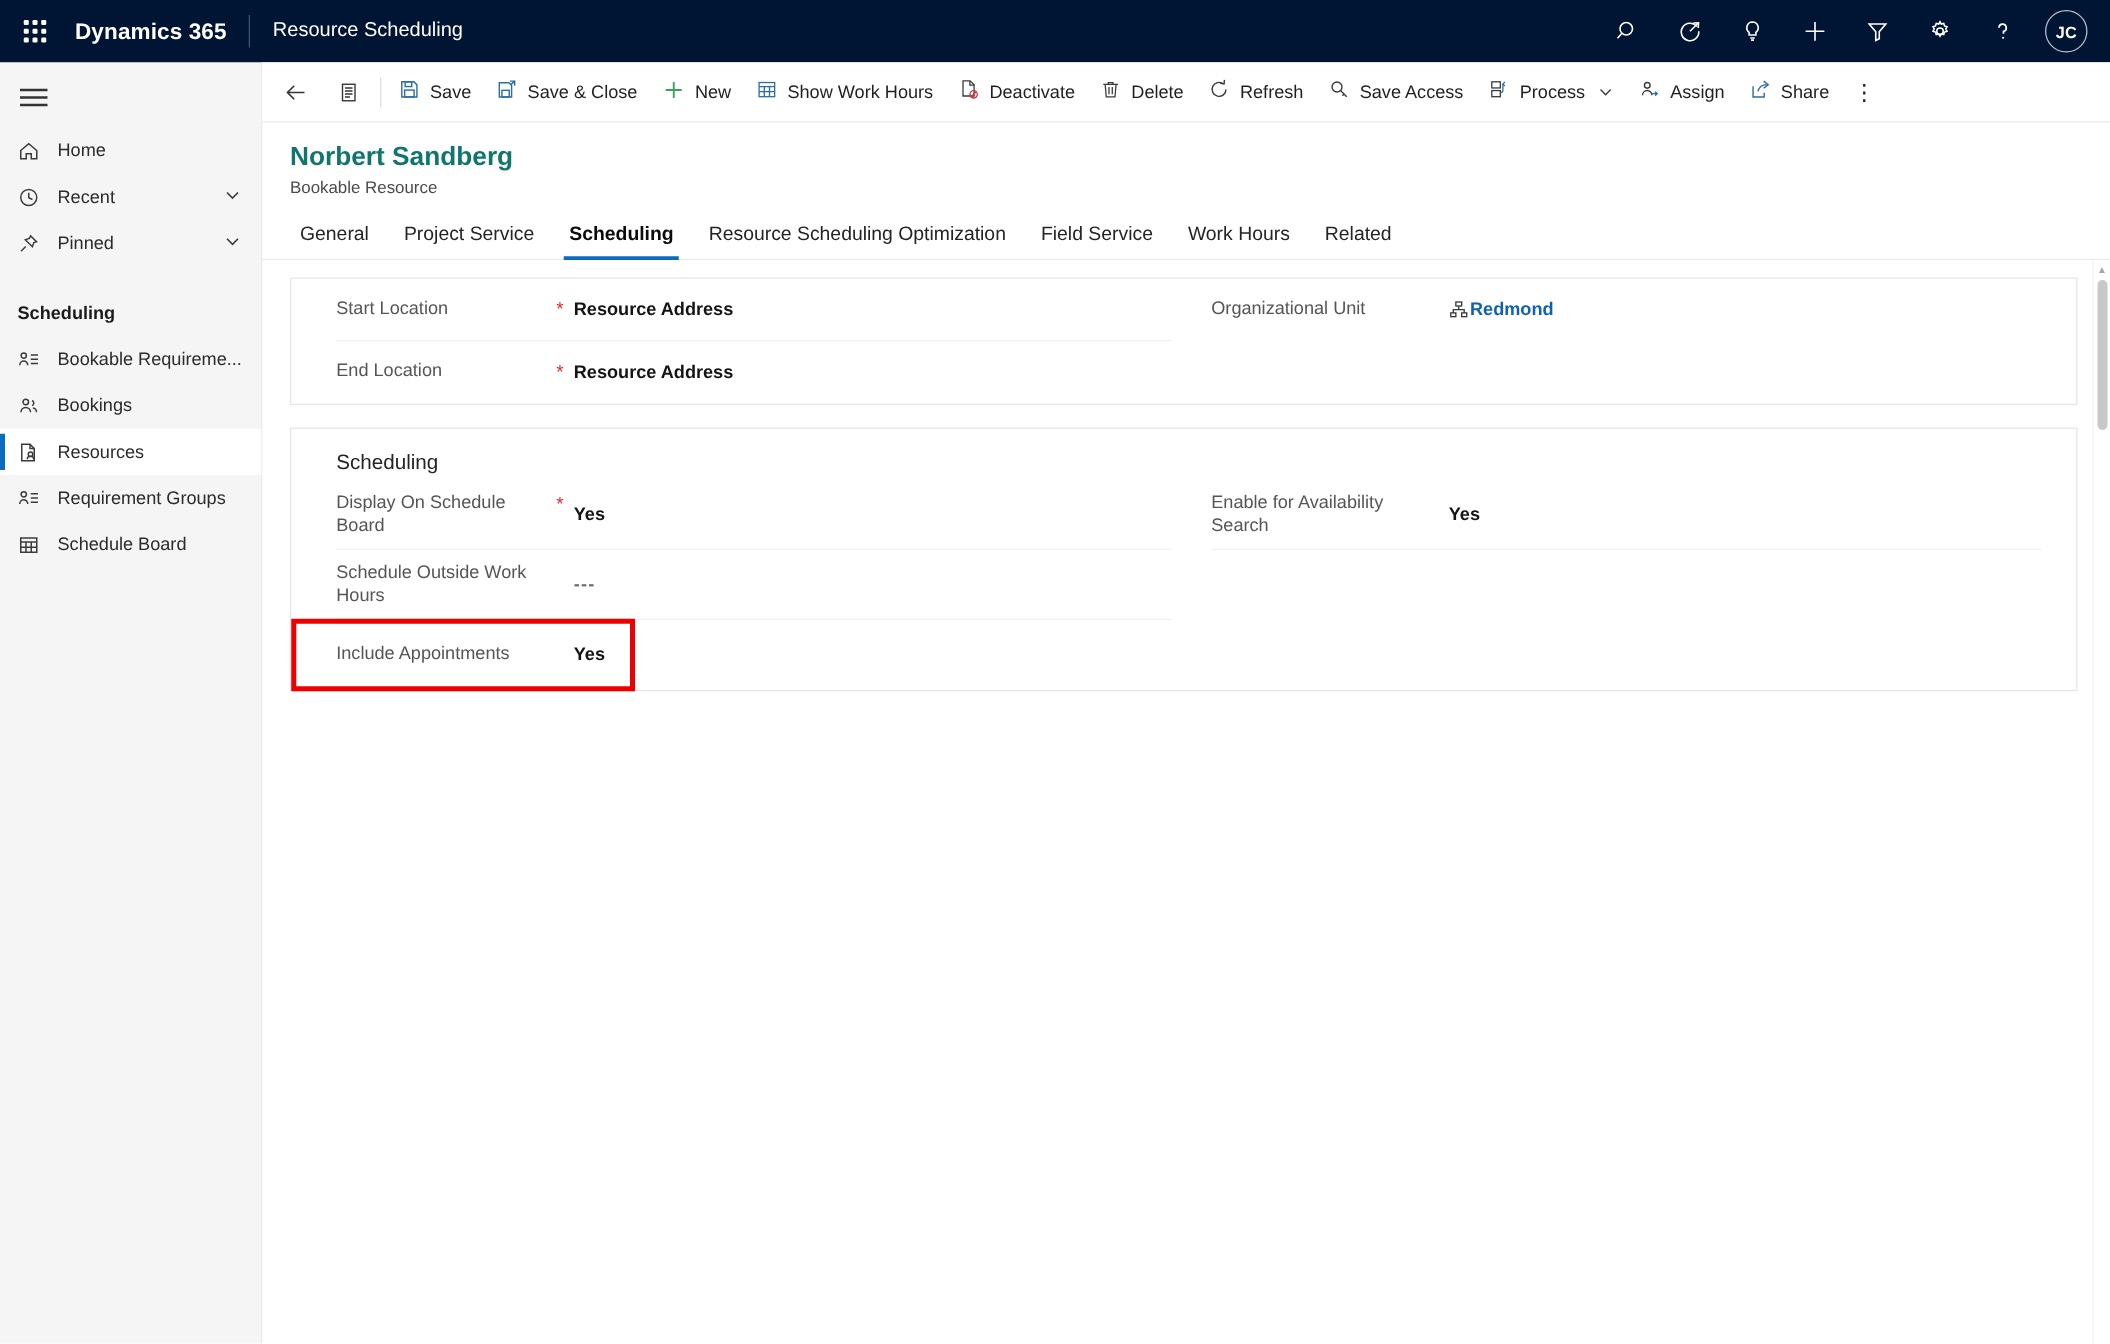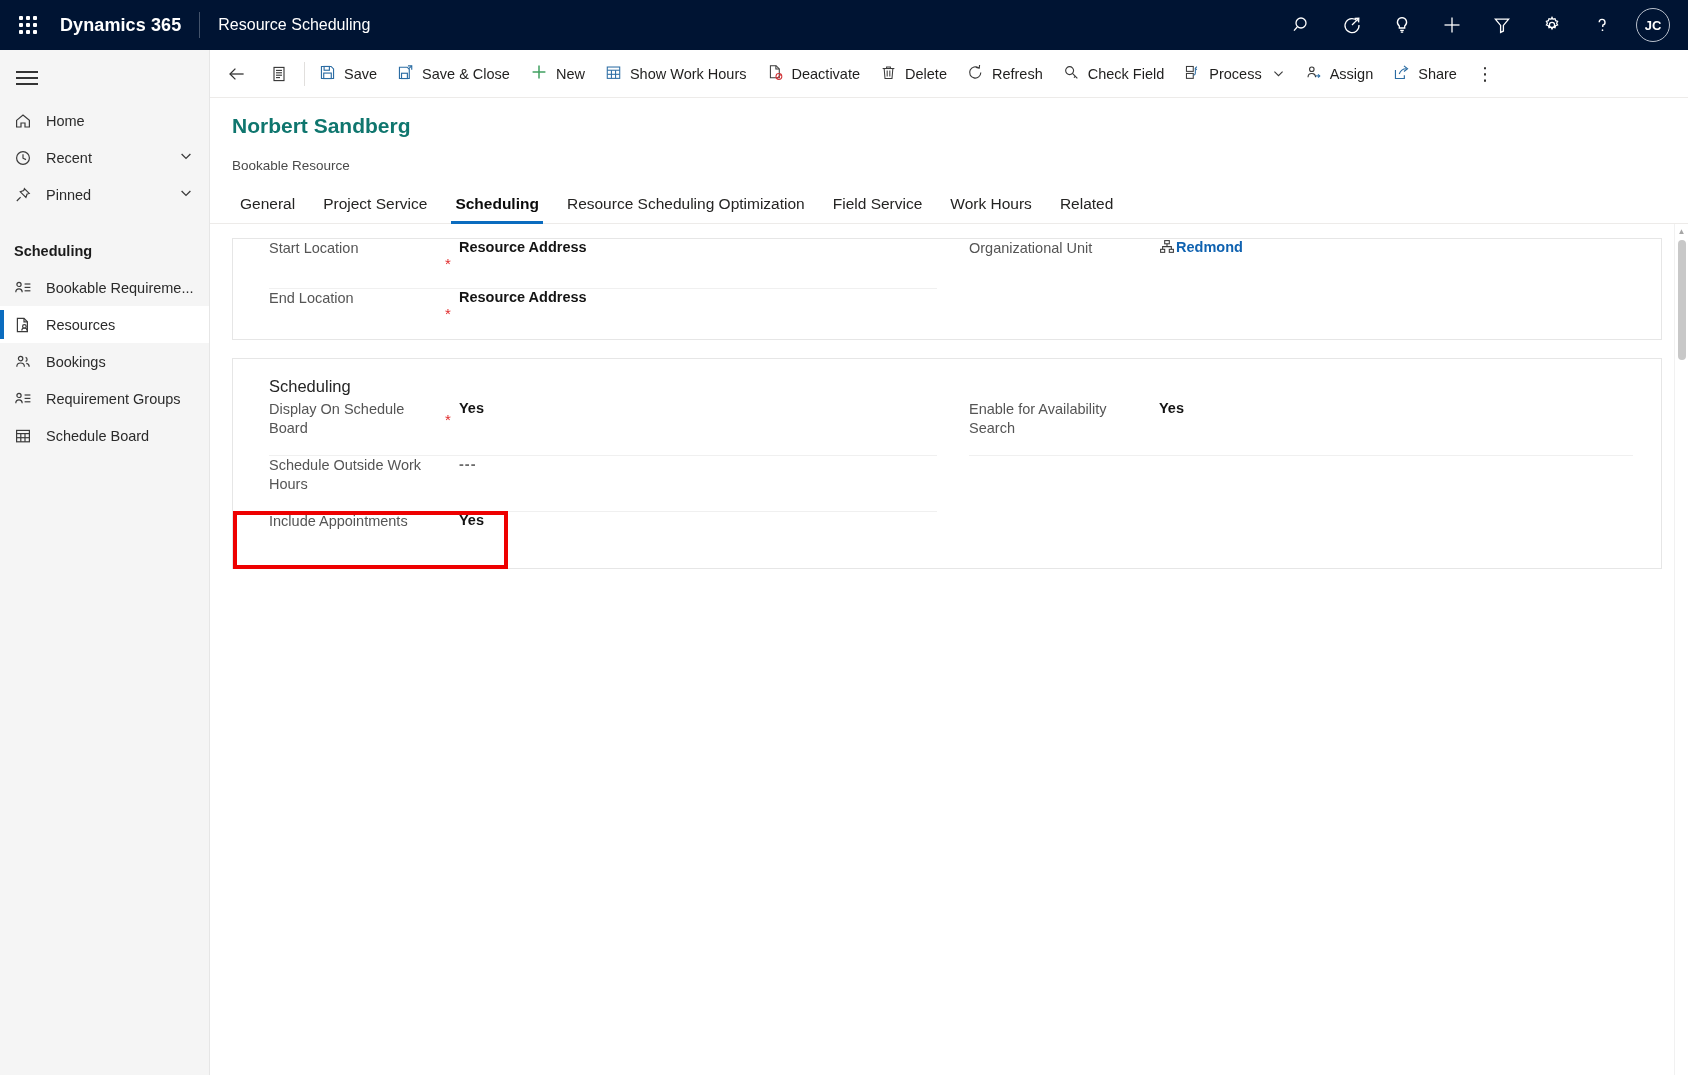--- a/index.html
+++ b/index.html
@@ -119,21 +119,21 @@
   .cmdbtn .cmdlabel { white-space:nowrap; }
   .cmdchev { margin-left: 2px; display:flex; align-items:center; }
   .cmdmore {
     width: 36px; height: 40px; display:flex; align-items:center; justify-content:center;
     cursor:pointer; font-size: 18px; color:#201f1e; letter-spacing:0;
   }
 
   
   .rechead { padding: 16px 0 0 22px; }
   .rectitle { font-size: 21px; font-weight: bold; color:#0f766e; line-height:1.15; }
-  .recsub { font-size: 13.5px; color:#4a4a4a; margin-top: 20px; }
+  .recsub { font-size: 13.5px; color:#4a4a4a; margin-top: 4px; }
 
   
   .tabs {
     display:flex; align-items:flex-start; gap: 0;
     padding-left: 22px; margin-top: 16px;
     border-bottom: 1px solid #edebe9;
   }
   .tab {
     padding: 6px 14px 10px 14px; font-size: 15.5px; color:#252423;
     cursor:pointer; position:relative; white-space:nowrap;
@@ -155,21 +155,21 @@
   .card-title {
     font-size: 16.5px; color:#242424; padding: 18px 0 4px 18px;
   }
 
   .cols { display:flex; }
   .col { width: 50%; padding: 0 10px; }
   .col.left { padding-left: 18px; }
   .col.right { padding-left: 22px; }
 
   .field {
-    display:flex; align-items:flex-start; min-height: 50px;
+    display:flex; align-items:center; min-height: 50px;
     border-bottom: 1px solid #f0f0f0; position:relative;
   }
   .field.nb { border-bottom: 1px solid transparent; }
   .flabel {
     width: 176px; flex: 0 0 176px;
     font-size: 14.5px; color:#555; line-height:1.32; padding-right:6px;
   }
   .req { width: 14px; flex:0 0 14px; color:#e02b2b; font-size: 15px; line-height: 1; align-self:center; }
   .fvalue {
     font-size: 14.5px; font-weight: bold; color:#141414; flex:1; min-width:0;
@@ -333,42 +333,42 @@
             <circle cx="5" cy="5.4" r="2.1"></circle>
             <path d="M1.8 13.2c0-2 1.5-3.4 3.2-3.4s3.2 1.4 3.2 3.4"></path>
             <line x1="10.6" y1="5" x2="16.4" y2="5"></line>
             <line x1="10.6" y1="8.4" x2="16.4" y2="8.4"></line>
             <line x1="10.6" y1="11.8" x2="16.4" y2="11.8"></line>
           </svg>
         </span>
         <span class="nlabel">Bookable Requireme...</span>
       </div>
 
+      <div class="navitem">
+        <span class="nicon">
+          <svg width="18" height="18" viewBox="0 0 18 18" fill="none" stroke="#3b3b3b" stroke-width="1.2">
+            <circle cx="6.6" cy="5.6" r="2.2"></circle>
+            <path d="M2.8 13.8c0-2.2 1.7-3.8 3.8-3.8s3.8 1.6 3.8 3.8"></path>
+            <path d="M11.6 4.4a2.1 2.1 0 0 1 0 4"></path>
+            <path d="M12.3 10.4c1.7.2 2.9 1.6 2.9 3.4"></path>
+          </svg>
+        </span>
+        <span class="nlabel">Bookings</span>
+      </div>
+
       <div class="navitem selected">
         <span class="nicon">
           <svg width="18" height="18" viewBox="0 0 18 18" fill="none" stroke="#3b3b3b" stroke-width="1.2">
             <path d="M3.4 2.4h6.6l3.4 3.4v9.8H3.4z"></path>
             <polyline points="10,2.4 10,5.8 13.4,5.8"></polyline>
             <circle cx="10.4" cy="10.4" r="1.8"></circle>
             <path d="M7.8 14.4c0-1.5 1.2-2.4 2.6-2.4s2.6.9 2.6 2.4"></path>
           </svg>
         </span>
         <span class="nlabel">Resources</span>
-      </div>
-
-      <div class="navitem">
-        <span class="nicon">
-          <svg width="18" height="18" viewBox="0 0 18 18" fill="none" stroke="#3b3b3b" stroke-width="1.2">
-            <circle cx="6.6" cy="5.6" r="2.2"></circle>
-            <path d="M2.8 13.8c0-2.2 1.7-3.8 3.8-3.8s3.8 1.6 3.8 3.8"></path>
-            <path d="M11.6 4.4a2.1 2.1 0 0 1 0 4"></path>
-            <path d="M12.3 10.4c1.7.2 2.9 1.6 2.9 3.4"></path>
-          </svg>
-        </span>
-        <span class="nlabel">Bookings</span>
       </div>
 
       <div class="navitem">
         <span class="nicon">
           <svg width="18" height="18" viewBox="0 0 18 18" fill="none" stroke="#3b3b3b" stroke-width="1.2">
             <circle cx="5" cy="5.4" r="2.1"></circle>
             <path d="M1.8 13.2c0-2 1.5-3.4 3.2-3.4s3.2 1.4 3.2 3.4"></path>
             <line x1="10.6" y1="5" x2="16.4" y2="5"></line>
             <line x1="10.6" y1="8.4" x2="16.4" y2="8.4"></line>
             <line x1="10.6" y1="11.8" x2="16.4" y2="11.8"></line>
@@ -494,21 +494,21 @@
         </div>
 
         <div class="cmdbtn">
           <span>
             <svg width="17" height="17" viewBox="0 0 18 18" fill="none" stroke="#3a3a3a" stroke-width="1.2">
               <circle cx="7" cy="7" r="4.2"></circle>
               <line x1="10" y1="10" x2="15.2" y2="15.2"></line>
               <line x1="13" y1="13" x2="11.6" y2="14.4"></line>
             </svg>
           </span>
-          <span class="cmdlabel">Check Field</span>
+          <span class="cmdlabel">Save Access</span>
         </div>
 
         <div class="cmdbtn">
           <span>
             <svg width="17" height="17" viewBox="0 0 18 18" fill="none" stroke="#3a3a3a" stroke-width="1.1">
               <rect x="2.6" y="2.6" width="7.2" height="5.2"></rect>
               <rect x="2.6" y="10" width="7.2" height="5.2"></rect>
               <path d="M12 4.4v5.4a2 2 0 0 1-2 2" stroke="#2b6ca3"></path>
               <polyline points="13.6,2.8 12,4.6 13.6,6.2" stroke="#2b6ca3"></polyline>
             </svg>

